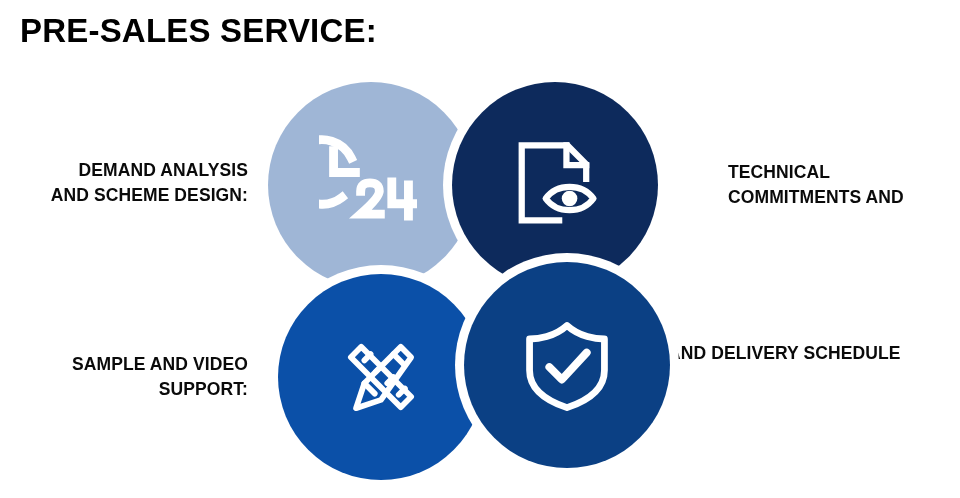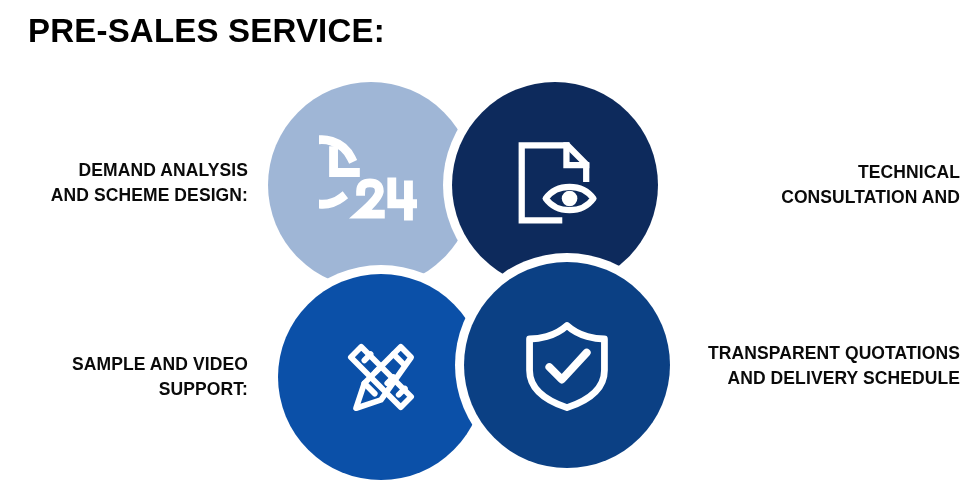--- a/index.html
+++ b/index.html
@@ -12,21 +12,21 @@
     height: 498px;
     position: relative;
     overflow: hidden;
     font-family: "Liberation Sans", sans-serif;
     -webkit-font-smoothing: antialiased;
   }
 
   
   #page-title {
     position: absolute;
-    left: 28px;
+    left: 20px;
     top: 8px;
     font-size: 33px;
     font-weight: bold;
     letter-spacing: 0.2px;
     color: #000000;
     white-space: nowrap;
     line-height: 46px;
   }
 
   
@@ -85,21 +85,21 @@
   
   .label {
     position: absolute;
     font-size: 17.5px;
     font-weight: bold;
     color: #0a0a0a;
     line-height: 25px;
     letter-spacing: 0.1px;
   }
   .label.right-align { text-align: right; }
-  .label.left-align  { text-align: right; }
+  .label.left-align  { text-align: left; }
 
   #label-demand-analysis {
     right: 712px;
     top: 158px;
     width: 260px;
   }
   #label-sample-video {
     right: 712px;
     top: 352px;
     width: 260px;
@@ -186,19 +186,18 @@
   <div>AND SCHEME DESIGN:</div>
 </div>
 
 <div class="label right-align" id="label-sample-video">
   <div>SAMPLE AND VIDEO</div>
   <div>SUPPORT:</div>
 </div>
 
 <div class="label left-align" id="label-technical-consultation">
   <div>TECHNICAL</div>
-  <div>CONSULTATION AND</div>
+  <div>COMMITMENTS AND</div>
 </div>
 
 <div class="label left-align" id="label-transparent-quotations">
-  <div>TRANSPARENT QUOTATIONS</div>
   <div>AND DELIVERY SCHEDULE</div>
 </div>
 
 </body></html>

